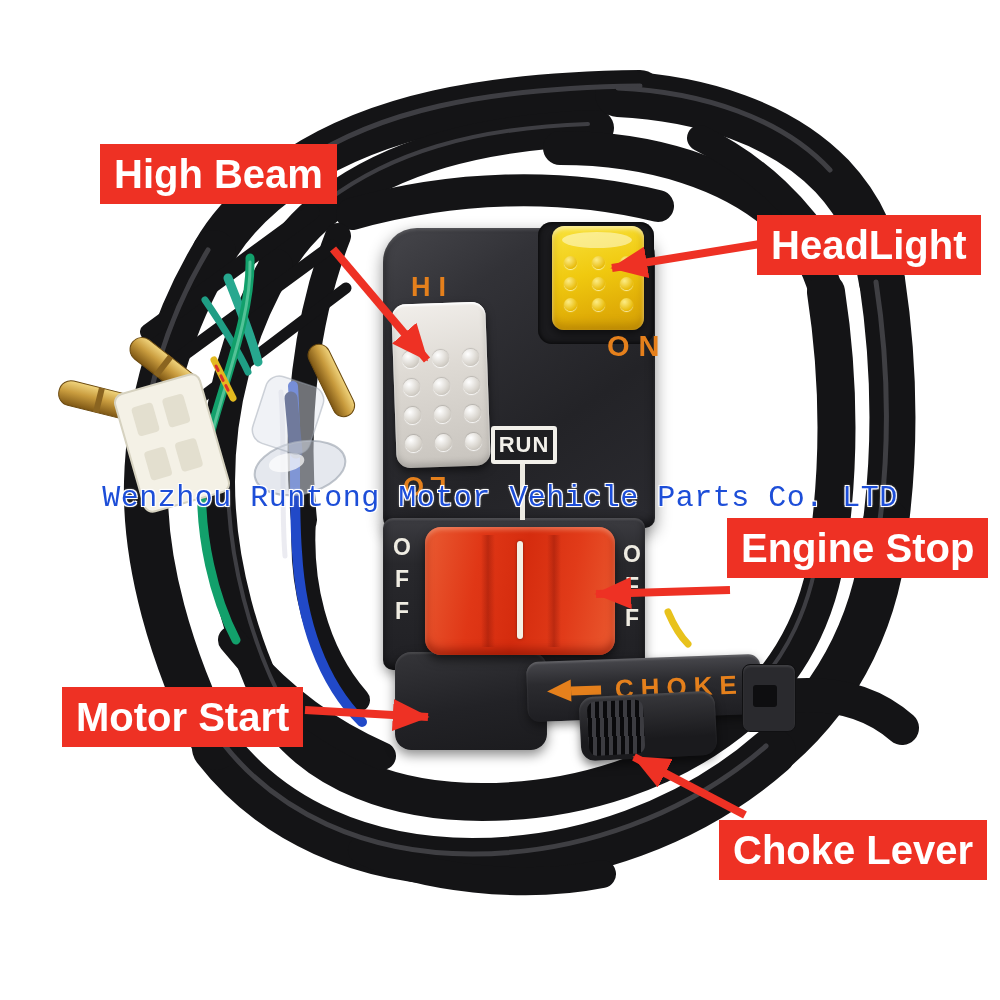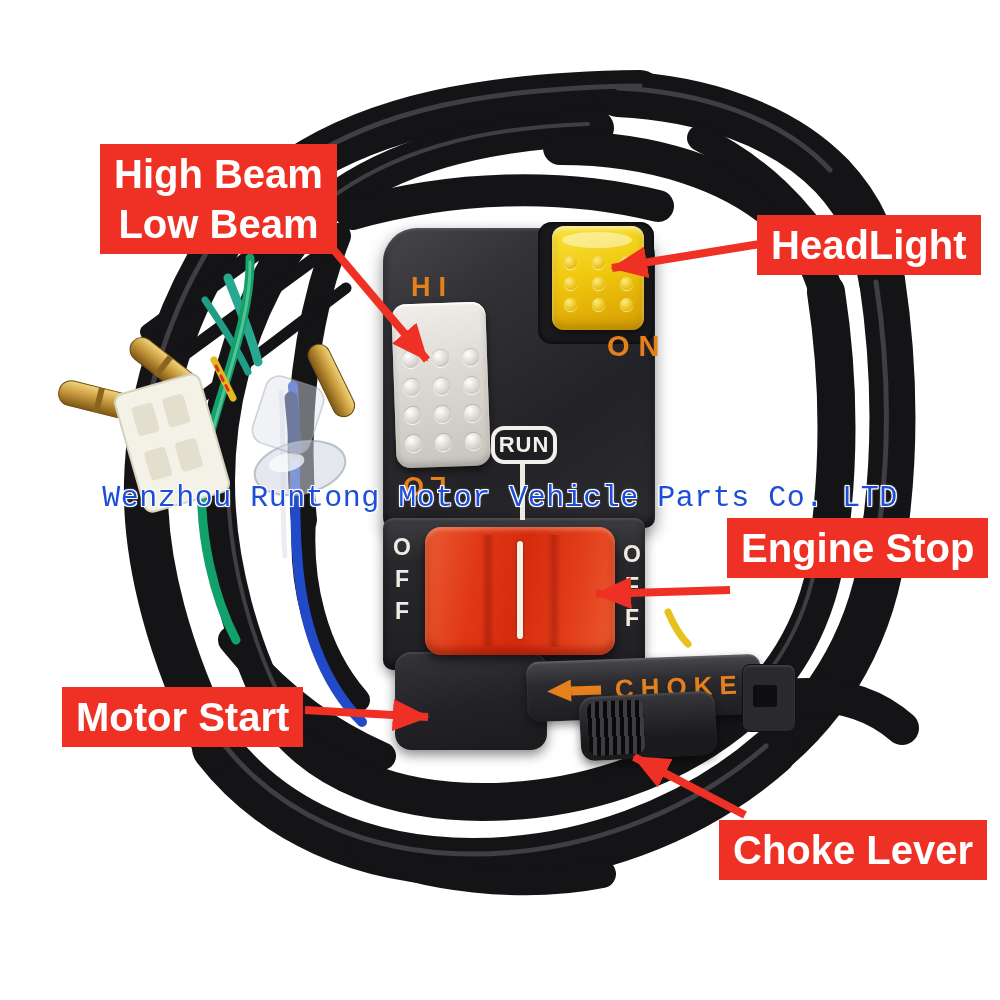--- a/index.html
+++ b/index.html
@@ -51,21 +51,21 @@
     background:radial-gradient(circle at 35% 30%,#fcec85,#e9bc0c 70%,#d3a206);
     box-shadow:0 1px 1px rgba(255,255,220,.8);}
   #headlight-gloss{left:562px;top:232px;width:70px;height:16px;border-radius:50%;
     background:rgba(255,255,235,.5);}
 
   
   .marking{position:absolute;font-weight:bold;color:#e5801c;}
   #mk-hi{left:411px;top:272px;font-size:27px;letter-spacing:8px;}
   #mk-on{left:563px;top:330px;font-size:29px;letter-spacing:9px;margin-left:44px;}
   #mk-lo{left:397px;top:470px;font-size:27px;letter-spacing:6px;transform:rotate(180deg);}
-  #run-sign{left:491px;top:426px;width:58px;height:30px;border:4px solid #f2f0ea;border-radius:13px;
+  #run-sign{left:491px;top:426px;width:58px;height:30px;border:4px solid #f2f0ea;border-radius:3px;
     color:#f2f0ea;font-weight:bold;font-size:22px;text-align:center;line-height:30px;letter-spacing:1px;
     background:rgba(15,15,17,.25);}
   #run-stick{left:520px;top:464px;width:5px;height:56px;background:#eceae2;}
   .off-col{position:absolute;writing-mode:vertical-rl;text-orientation:upright;
     font-weight:bold;font-size:23px;color:#efece2;letter-spacing:6px;}
   #off-left{left:388px;top:534px;}
   #off-right{left:618px;top:541px;}
 
   
   #stop-rocker{left:425px;top:527px;width:190px;height:128px;border-radius:16px;
@@ -269,18 +269,17 @@
     <path d="M 333,249 L 427,360" marker-end="url(#ah)"></path>
     <path d="M 760,244 L 612,268" marker-end="url(#ah)"></path>
     <path d="M 730,590 L 596,594" marker-end="url(#ah)"></path>
     <path d="M 305,710 L 428,717" marker-end="url(#ah)"></path>
     <path d="M 745,815 L 634,757" marker-end="url(#ah)"></path>
   </g>
 </svg>
 
 <div class="callout" style="left:100px;top:144px;">
   <span>High Beam</span><br>
-  <span>Low Beam</span>
 </div>
 <div class="callout" style="left:757px;top:215px;">HeadLight</div>
 <div class="callout" style="left:727px;top:518px;">Engine Stop</div>
 <div class="callout" style="left:62px;top:687px;">Motor Start</div>
 <div class="callout" style="left:719px;top:820px;">Choke Lever</div>
 
 </body></html>

